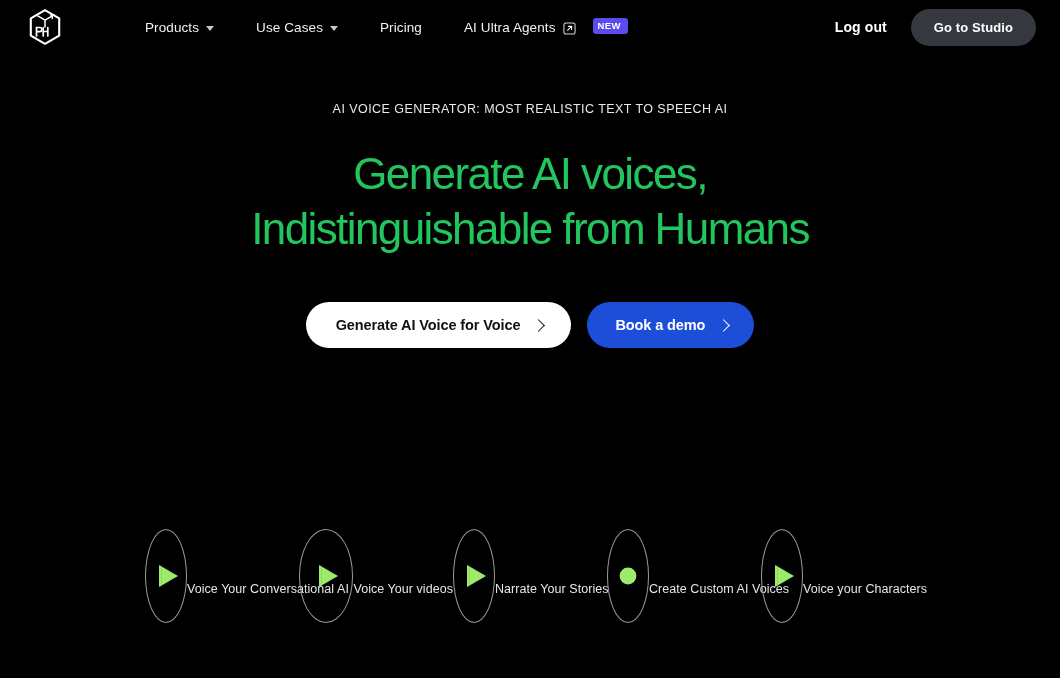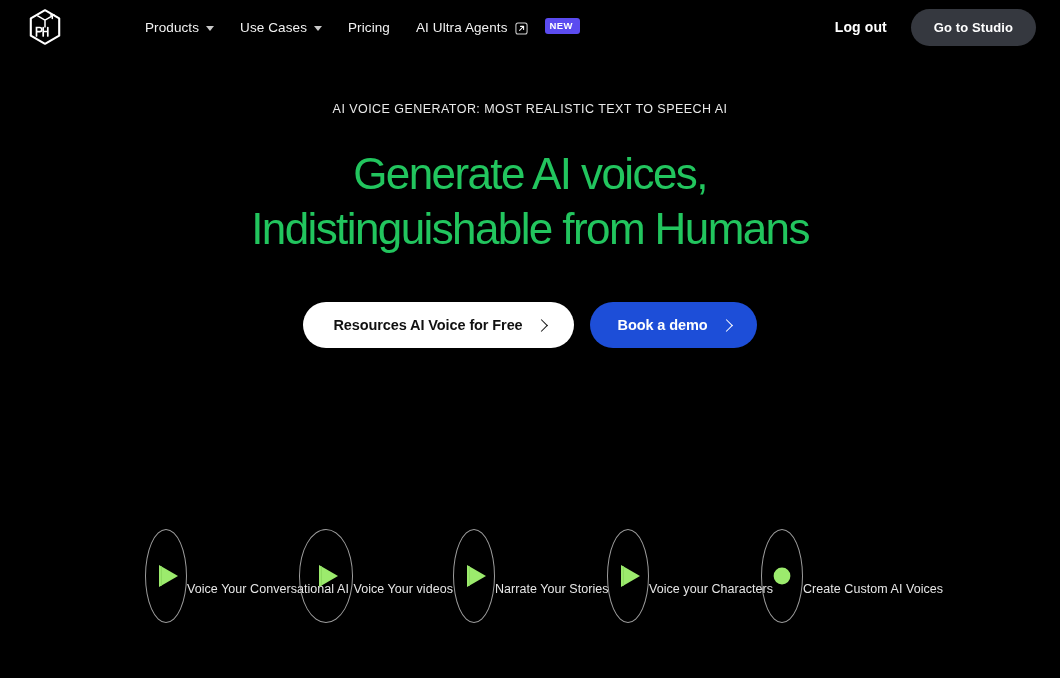--- a/index.html
+++ b/index.html
@@ -41,21 +41,21 @@
     width: 38px;
     height: 38px;
     flex: 0 0 auto;
     display: block;
   }
 
   .nav-links {
     display: flex;
     align-items: center;
     margin-left: 68px;
-    gap: 0px;
+    gap: 16px;
   }
 
   .nav-item {
     display: flex;
     align-items: center;
     gap: 7px;
     padding: 6px 13px;
     font-size: 13.5px;
     font-weight: 500;
     color: #f2f2f2;
@@ -318,21 +318,21 @@
   <div class="hero">
 
     <div class="eyebrow">AI VOICE GENERATOR: MOST REALISTIC TEXT TO SPEECH AI</div>
 
     <h1 class="headline">Generate AI voices, Indistinguishable from Humans</h1>
 
 
     <div class="cta-row">
 
       <button class="cta cta-primary">
-        <span>Resources AI Voice for Free</span>
+        <span>Generate AI Voice for Voice</span>
         <span class="arrow"></span>
       </button>
 
       <button class="cta cta-secondary">
         <span>Book a demo</span>
         <span class="arrow"></span>
       </button>
 
     </div>
   </div>
@@ -365,31 +365,31 @@
           <path d="M13 9 L32 20 L13 31 Z" fill="#9ceb6d"></path>
           <path d="M15.4 10.4 V29.6" stroke="#8ad95e" stroke-width="1"></path>
         </svg>
       </div>
       <div class="feature-label">Narrate Your Stories</div>
     </div>
 
     <div class="feature">
       <div class="circle">
         <svg class="play-glyph" width="40" height="40" viewBox="0 0 40 40">
+          <circle cx="20" cy="20" r="8.4" fill="#9ceb6d"></circle>
+        </svg>
+      </div>
+      <div class="feature-label">Create Custom AI Voices</div>
+    </div>
+
+    <div class="feature">
+      <div class="circle">
+        <svg class="play-glyph" width="40" height="40" viewBox="0 0 40 40">
           <path d="M13 9 L32 20 L13 31 Z" fill="#9ceb6d"></path>
           <path d="M15.4 10.4 V29.6" stroke="#8ad95e" stroke-width="1"></path>
         </svg>
       </div>
       <div class="feature-label">Voice your Characters</div>
     </div>
 
-    <div class="feature">
-      <div class="circle">
-        <svg class="play-glyph" width="40" height="40" viewBox="0 0 40 40">
-          <circle cx="20" cy="20" r="8.4" fill="#9ceb6d"></circle>
-        </svg>
-      </div>
-      <div class="feature-label">Create Custom AI Voices</div>
-    </div>
-
   </div>
 
 </div>
 
 </body></html>

